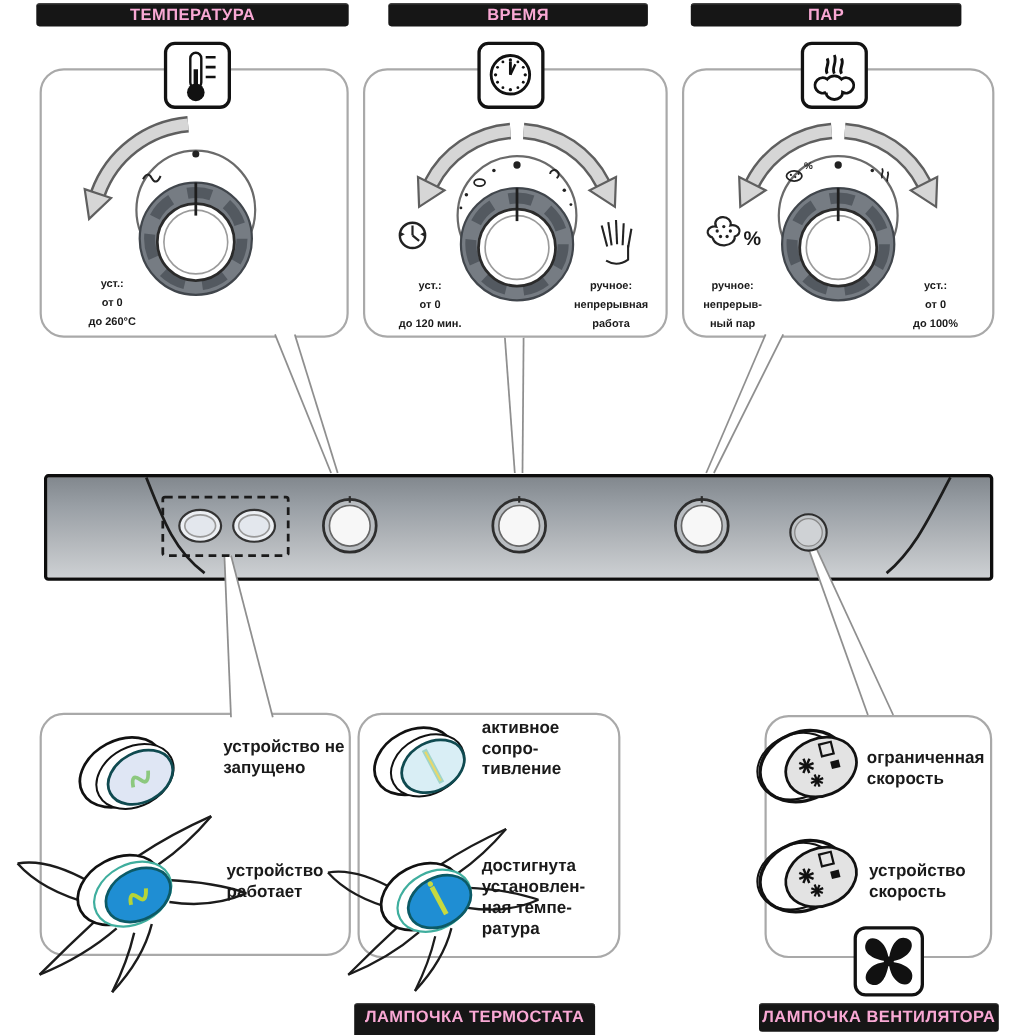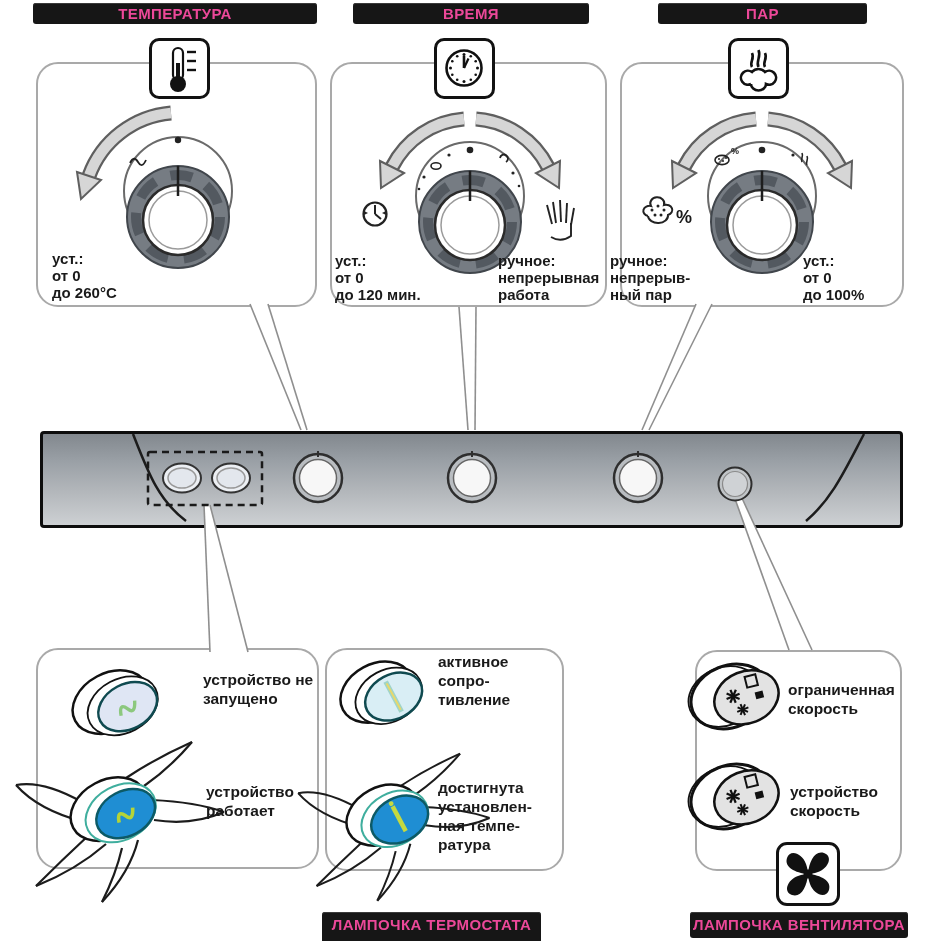--- a/index.html
+++ b/index.html
@@ -1,38 +1,38 @@
 <!DOCTYPE html>
 <html><head>
 <meta charset="utf-8">
 <style>
   html,body{margin:0;padding:0;background:#fff;}
   #stage{position:relative;width:941px;height:941px;background:#ffffff;overflow:hidden;
          font-family:"Liberation Sans",sans-serif;color:#1a1a1a;}
   .hbar{position:absolute;height:21px;background:#161616;border-radius:3px;
-        color:#ec4899;font-weight:bold;font-size:15px;line-height:21px;text-align:center;
+        color:#f9a8d4;font-weight:bold;font-size:15px;line-height:21px;text-align:center;
         letter-spacing:.4px;box-shadow:inset 0 1px 0 #3a3a3a;}
   .panel{position:absolute;border:2.5px solid #a9a9a9;border-radius:22px;background:#fff;}
   .iconbox{position:absolute;background:#fff;border:3px solid #121212;border-radius:10px;z-index:4;}
   .strip{position:absolute;left:40px;top:431px;width:857px;height:91px;
          border:3px solid #0d0d0d;border-radius:4px;
          background:linear-gradient(180deg,#82888e 0%,#9aa0a6 30%,#b2b6ba 62%,#cdd0d3 100%);}
   .txt{position:absolute;font-weight:bold;white-space:pre-line;z-index:6;}
-  .set{font-size:15px;line-height:17px;}
+  .set{font-size:10px;line-height:17px;text-align:center;}
   .leg{font-size:15.5px;line-height:19px;text-align:left;}
   #art{position:absolute;left:0;top:0;z-index:5;}
 </style>
 </head>
 <body>
 
 <div id="stage">
 
   <div class="hbar" style="left:33px;top:3px;width:284px"><span>ТЕМПЕРАТУРА</span></div>
   <div class="hbar" style="left:353px;top:3px;width:236px"><span>ВРЕМЯ</span></div>
-  <div class="hbar" style="left:658px;top:3px;width:209px"><span>ПАР</span></div>
+  <div class="hbar" style="left:628px;top:3px;width:246px"><span>ПАР</span></div>
 
   <div class="panel" style="left:36px;top:62px;width:277px;height:241px"></div>
   <div class="panel" style="left:330px;top:62px;width:273px;height:241px"></div>
   <div class="panel" style="left:620px;top:62px;width:280px;height:241px"></div>
 
   <div class="panel" style="left:36px;top:648px;width:279px;height:217px"></div>
   <div class="panel" style="left:325px;top:648px;width:235px;height:219px"></div>
   <div class="panel" style="left:695px;top:650px;width:203px;height:217px"></div>
 
   <div class="strip"></div>

